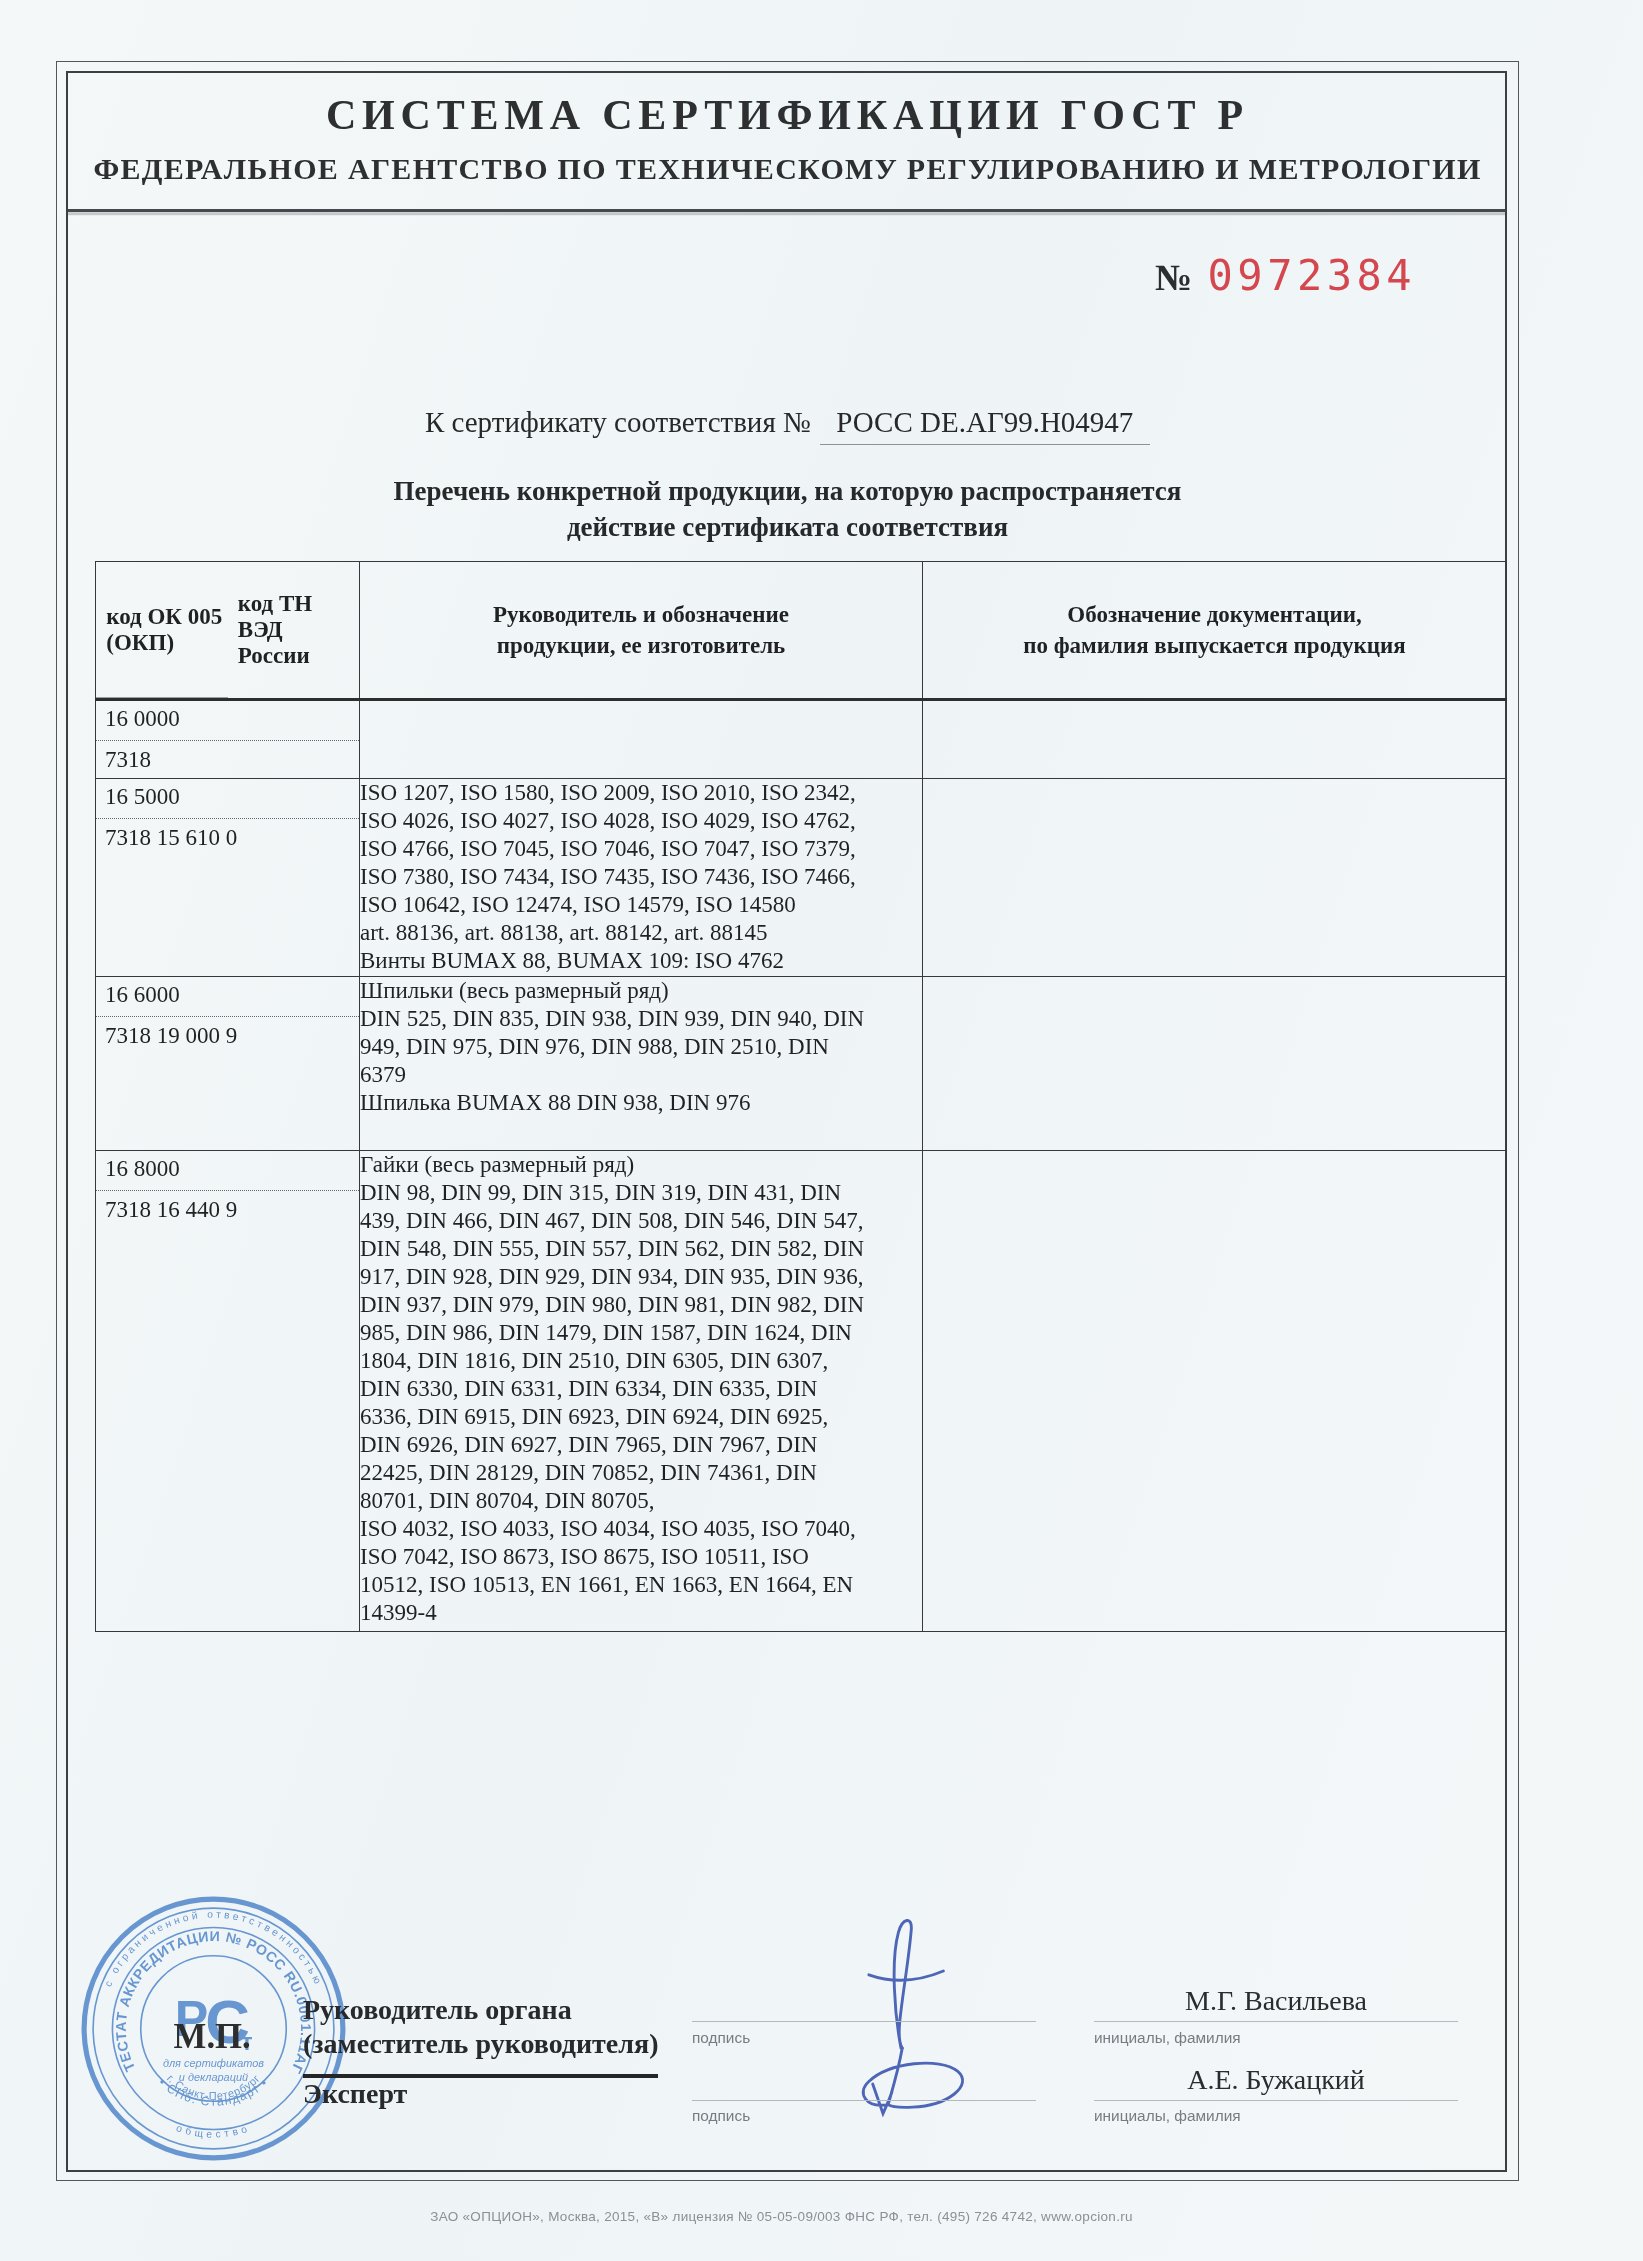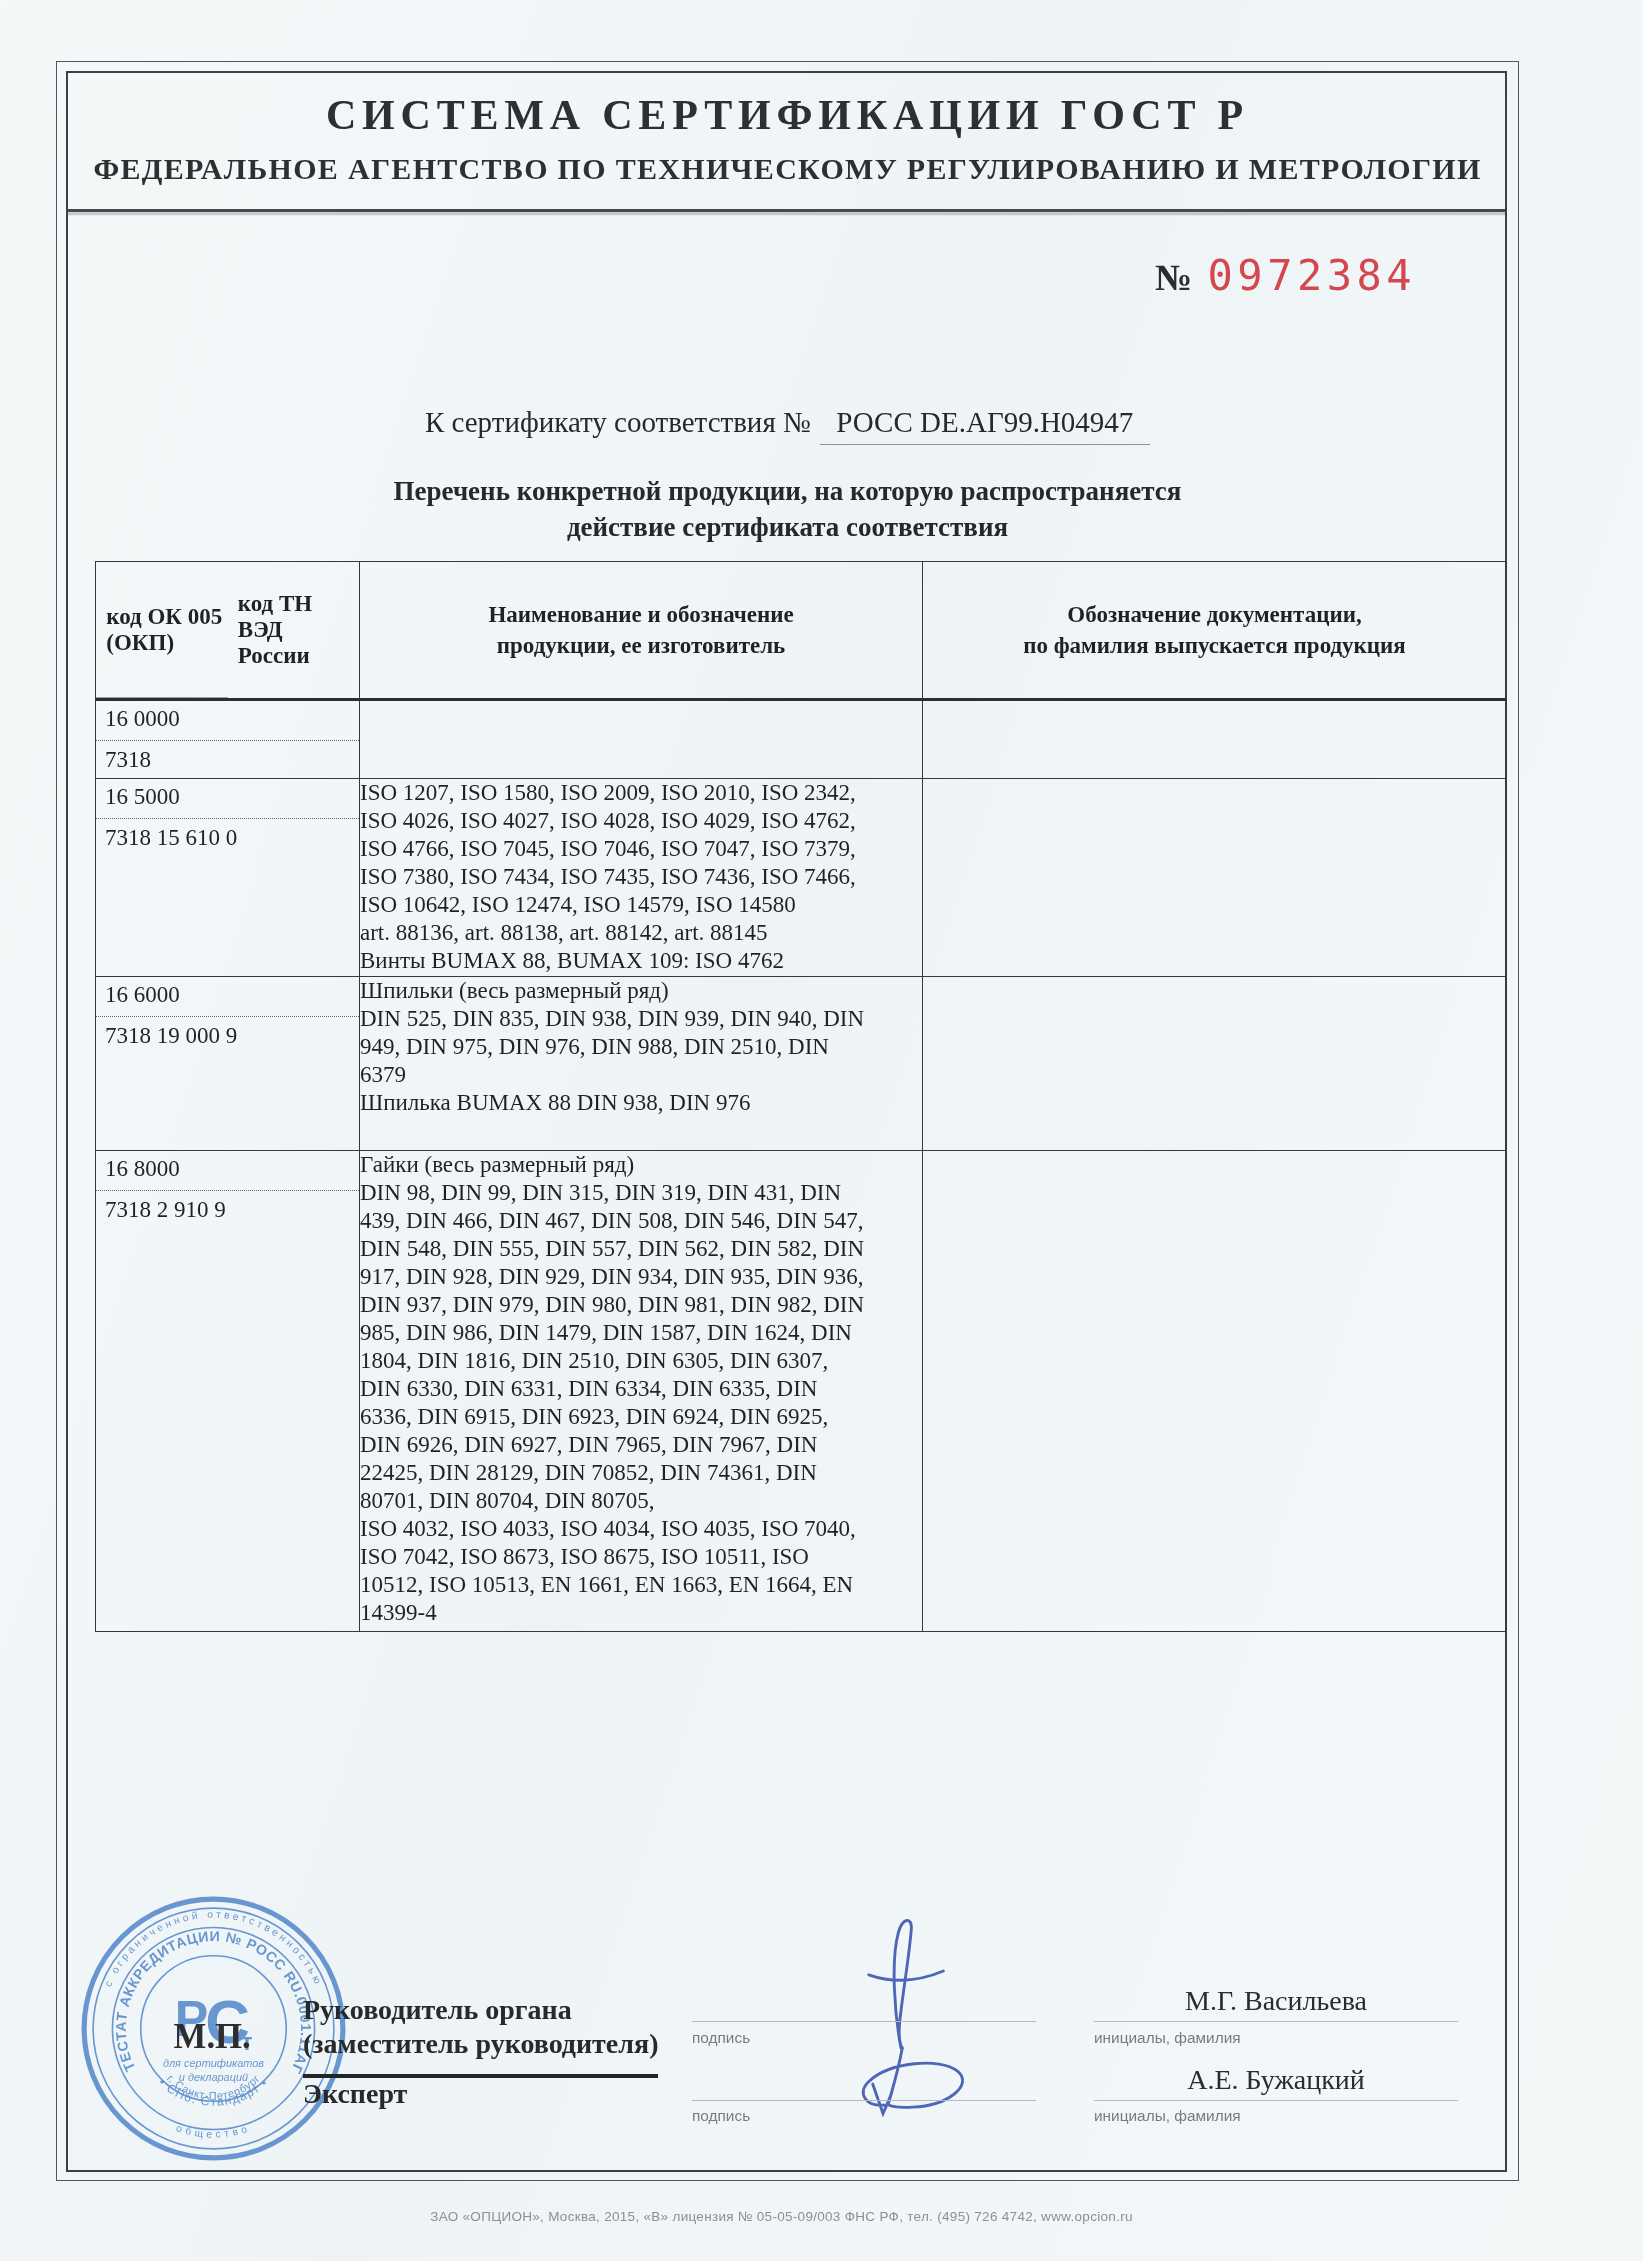--- a/index.html
+++ b/index.html
@@ -99,21 +99,21 @@
         <col>
       </colgroup>
     <tbody>
         <tr class="head">
       <td>
         <div class="hcol1">
           <div class="h-top">код ОК 005 (ОКП)</div>
           <div class="h-bot">код ТН ВЭД России</div>
         </div>
       </td>
-      <td class="hcenter">Наименование и обозначение
+      <td class="hcenter">Руководитель и обозначение
 продукции, ее изготовитель</td>
       <td class="hcenter">Обозначение документации,
 по фамилия выпускается продукция</td>
     </tr>
     <tr class="r1">
       <td class="code-cell">
         <div class="okp">16 0000</div>
         <div class="tnved">7318</div>
       </td>
       <td class="prod"></td>
@@ -141,21 +141,21 @@
       <td class="prod">Шпильки (весь размерный ряд)
 DIN 525, DIN 835, DIN 938, DIN 939, DIN 940, DIN
 949, DIN 975, DIN 976, DIN 988, DIN 2510, DIN
 6379
 Шпилька BUMAX 88 DIN 938, DIN 976</td>
       <td class="prod"></td>
     </tr>
     <tr class="r4">
       <td class="code-cell">
         <div class="okp">16 8000</div>
-        <div class="tnved">7318 2 910 9</div>
+        <div class="tnved">7318 16 440 9</div>
       </td>
       <td class="prod">Гайки (весь размерный ряд)
 DIN 98, DIN 99, DIN 315, DIN 319, DIN 431, DIN
 439, DIN 466, DIN 467, DIN 508, DIN 546, DIN 547,
 DIN 548, DIN 555, DIN 557, DIN 562, DIN 582, DIN
 917, DIN 928, DIN 929, DIN 934, DIN 935, DIN 936,
 DIN 937,  DIN 979, DIN 980, DIN 981, DIN 982, DIN
 985, DIN 986, DIN 1479,  DIN 1587, DIN 1624, DIN
 1804, DIN 1816, DIN 2510, DIN 6305, DIN 6307,
 DIN 6330, DIN 6331, DIN 6334, DIN 6335, DIN

